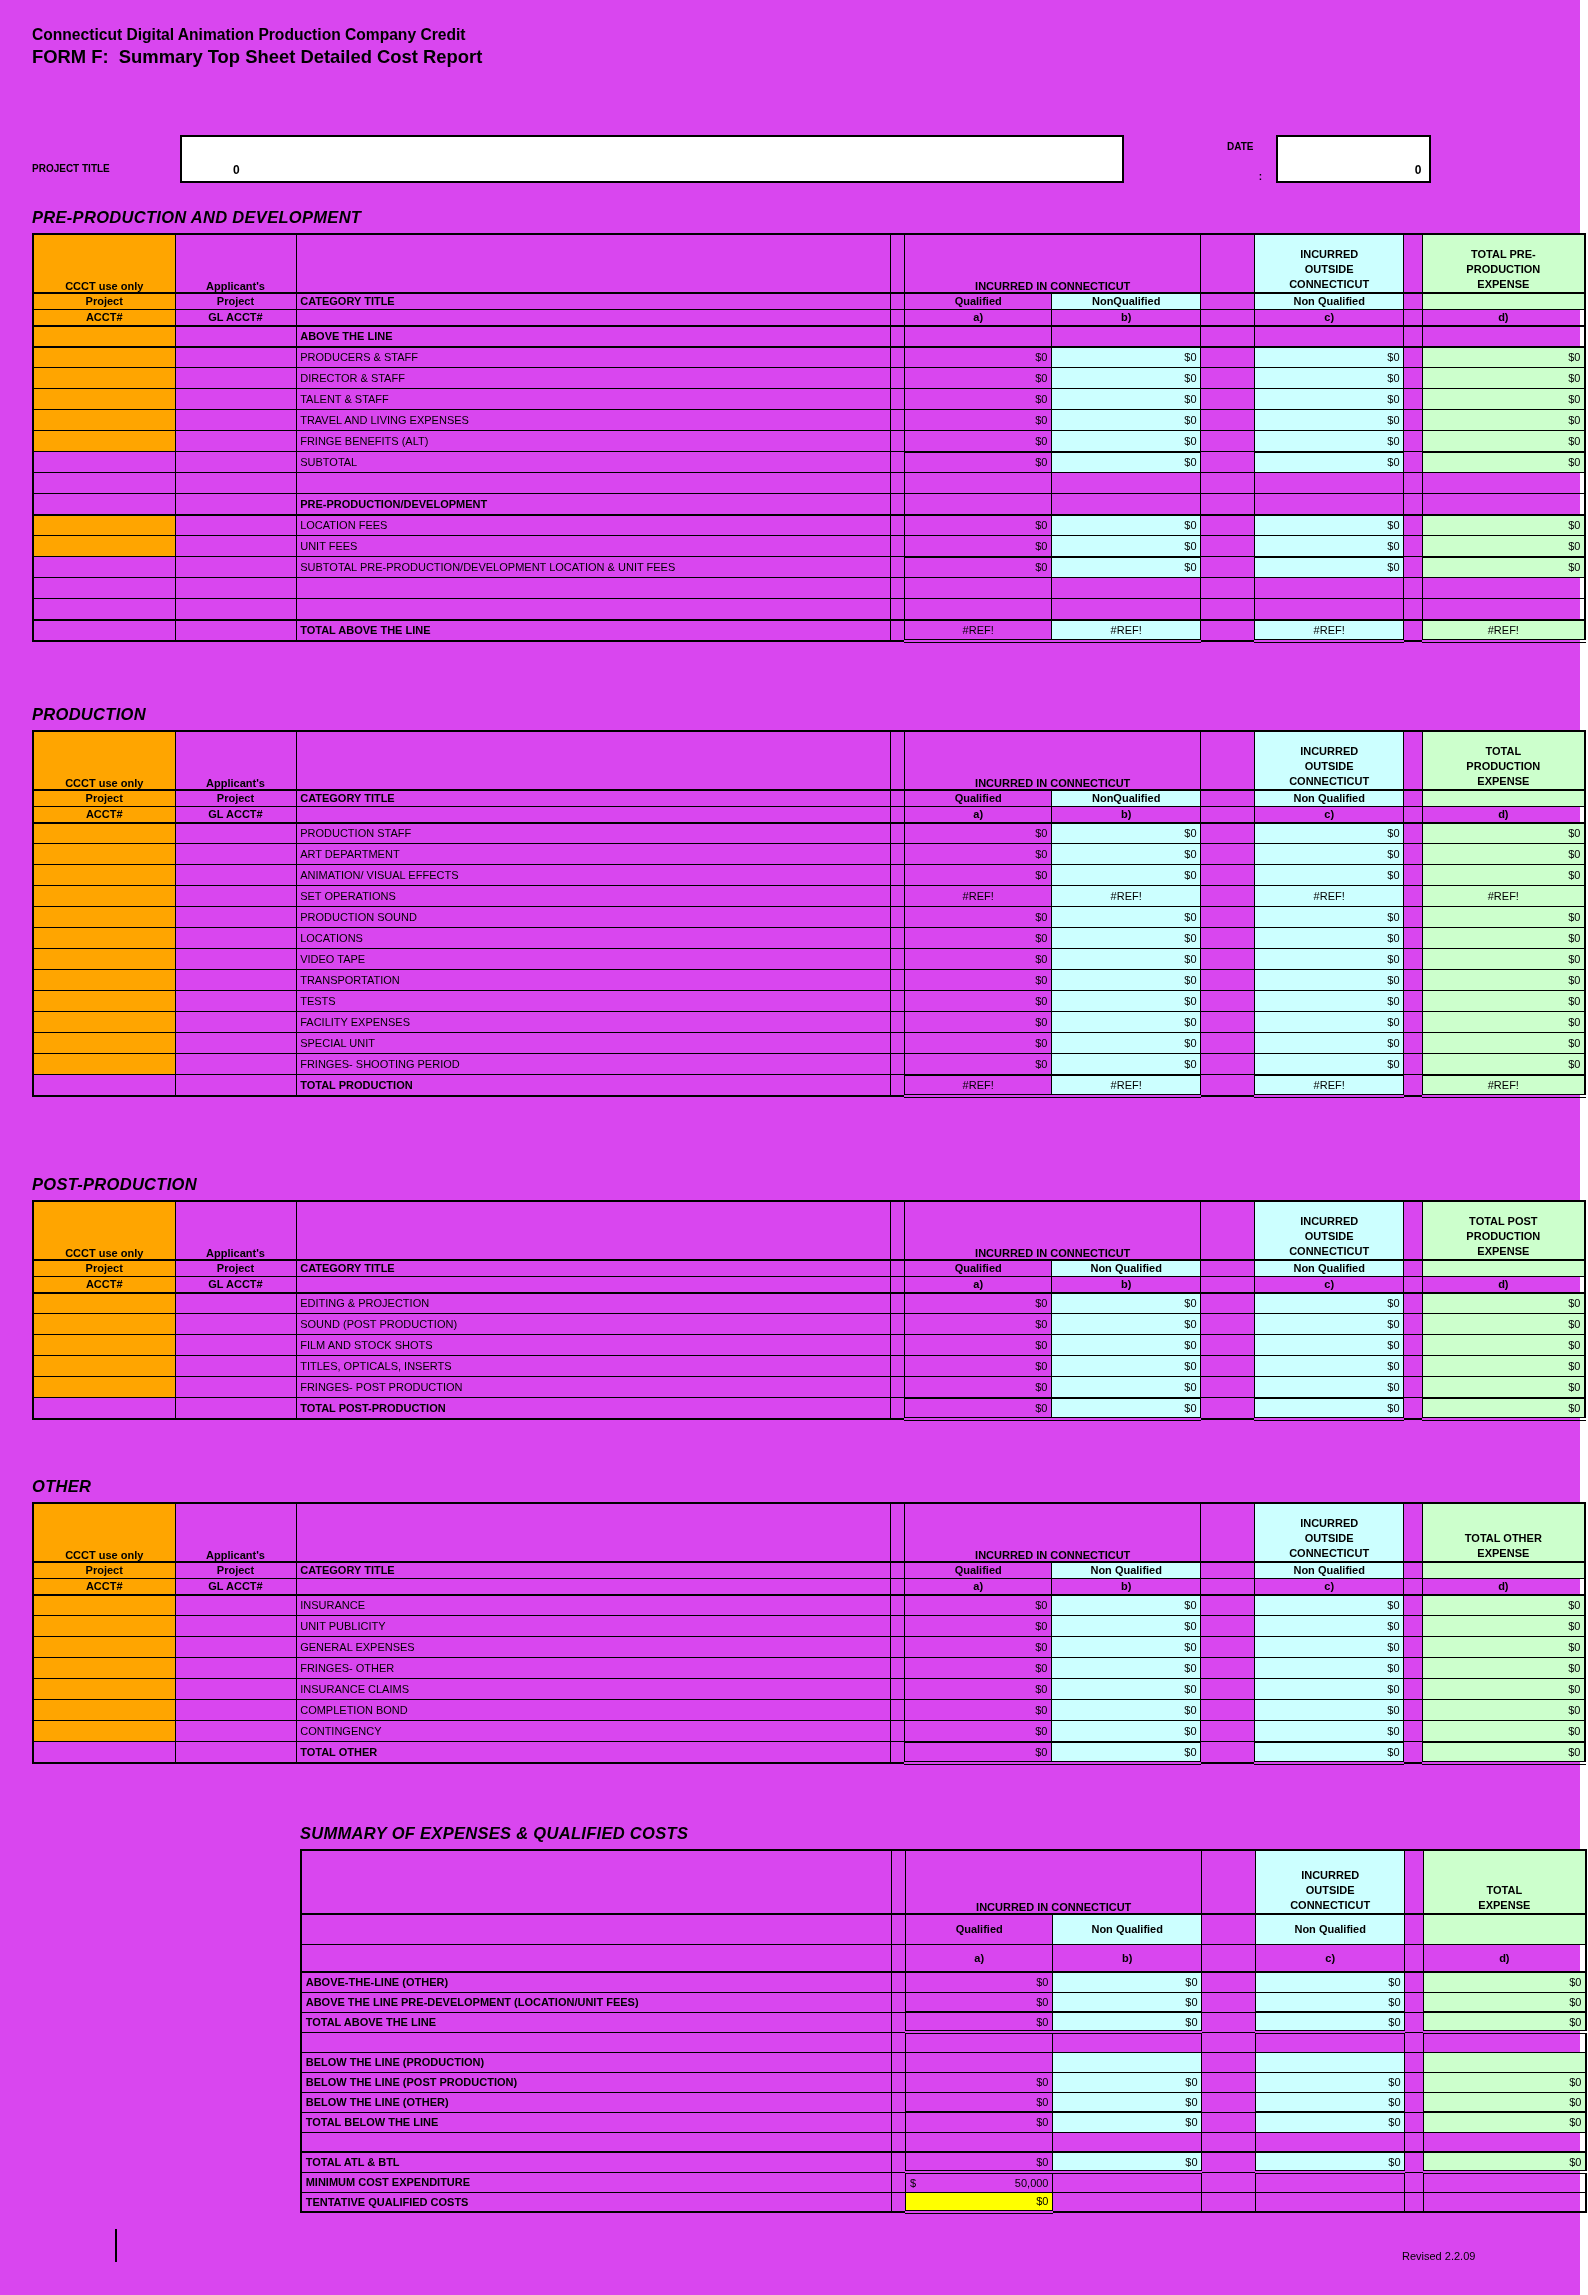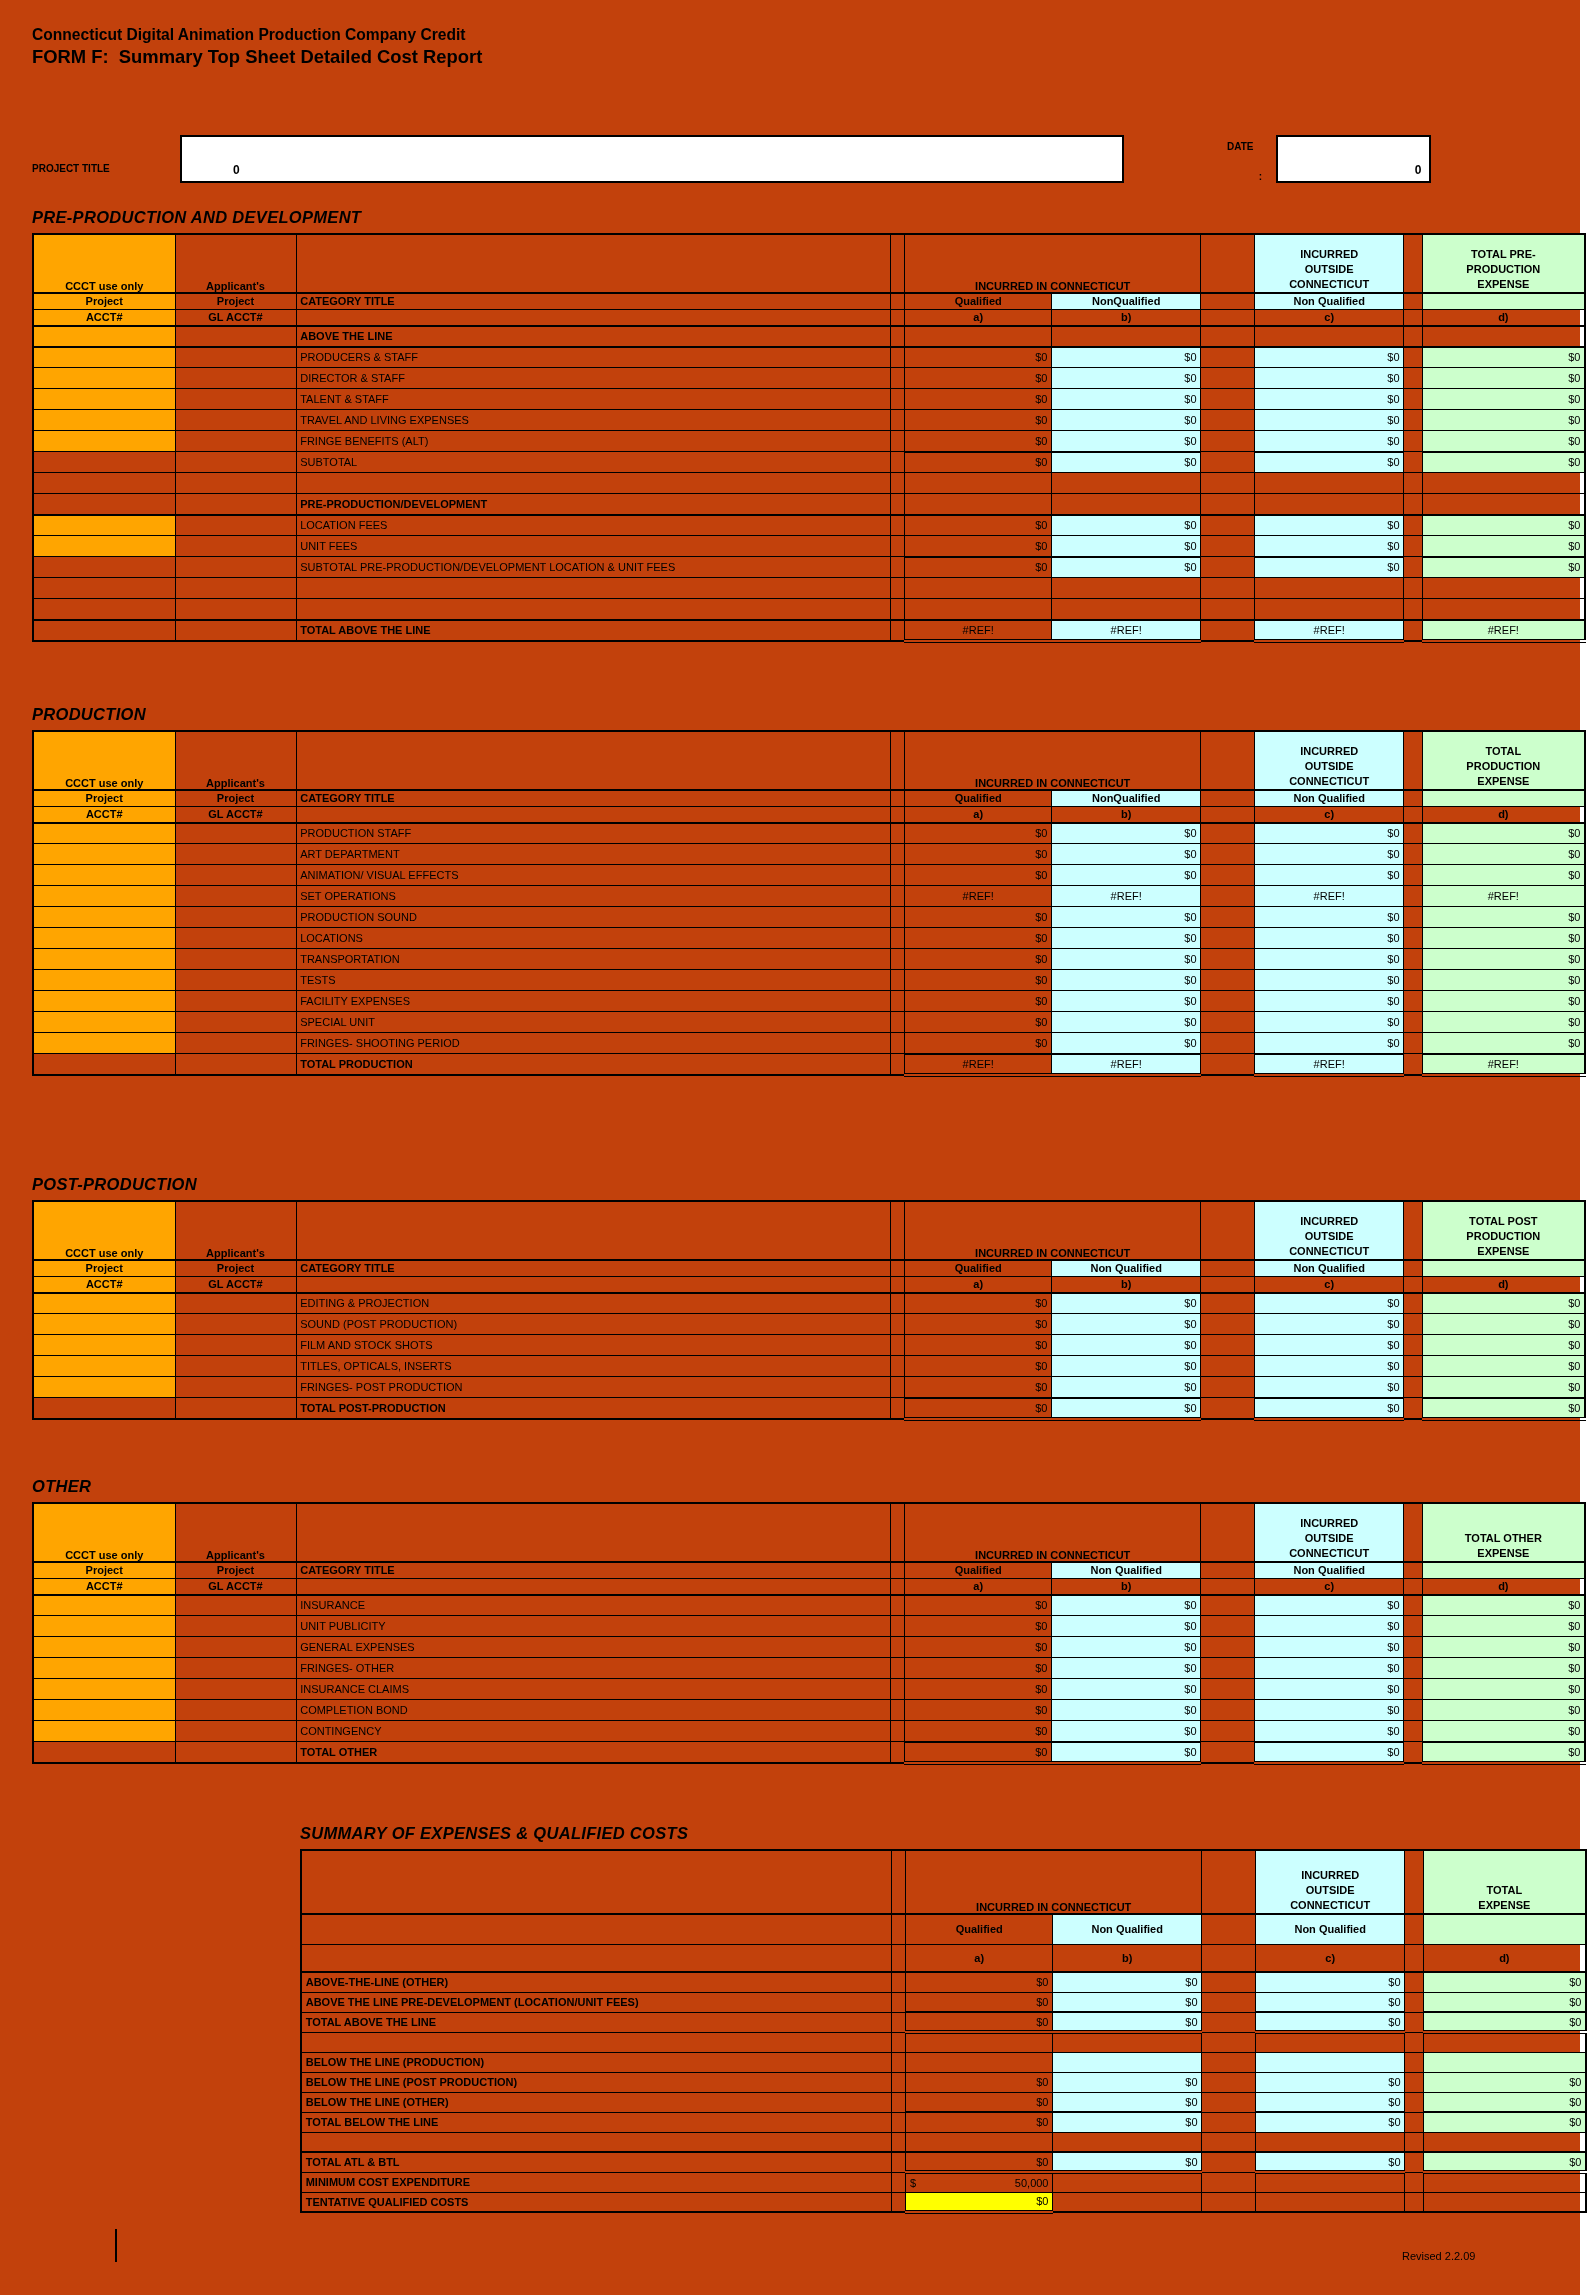--- a/index.html
+++ b/index.html
@@ -1,16 +1,16 @@
 <!DOCTYPE html>
 <html style="font-size:14.7px"><head>
 <meta charset="utf-8">
 <style>
   html,body{margin:0;padding:0;background:#fff}
-  #page{position:relative;width:1580px;height:2296px;background:#c2410c;color:#000;
+  #page{position:relative;width:1580px;height:2296px;background:#d946ef;color:#000;
         font-family:"Liberation Sans",sans-serif}
 
   
   #title1{position:absolute;left:32px;top:26px;font-size:15.6px;font-weight:bold}
   #title2{position:absolute;left:32px;top:46px;font-size:18.4px;font-weight:bold;white-space:pre}
   .flabel{position:absolute;font-size:10px;font-weight:bold}
   #ptlabel{left:32px;top:163px}
   #datelabel{left:1227px;top:141px}
   #datecolon{left:1240px;top:171px;width:22px;text-align:right}
   .inputbox{position:absolute;border:2.8px solid #000;background:#fff;display:flex;align-items:flex-end;font-size:12px;font-weight:bold}
@@ -437,20 +437,32 @@
               <td class="rt">$0</td>
               <td class="rt cy">$0</td>
               <td></td>
               <td class="rt cy">$0</td>
               <td></td>
               <td class="rt gr">$0</td>
             </tr>
             <tr class="r">
               <td class="org"></td>
               <td></td>
+              <td class="lblL">VIDEO TAPE</td>
+              <td></td>
+              <td class="rt">$0</td>
+              <td class="rt cy">$0</td>
+              <td></td>
+              <td class="rt cy">$0</td>
+              <td></td>
+              <td class="rt gr">$0</td>
+            </tr>
+            <tr class="r">
+              <td class="org"></td>
+              <td></td>
               <td class="lblL">TRANSPORTATION</td>
               <td></td>
               <td class="rt">$0</td>
               <td class="rt cy">$0</td>
               <td></td>
               <td class="rt cy">$0</td>
               <td></td>
               <td class="rt gr">$0</td>
             </tr>
             <tr class="r">

